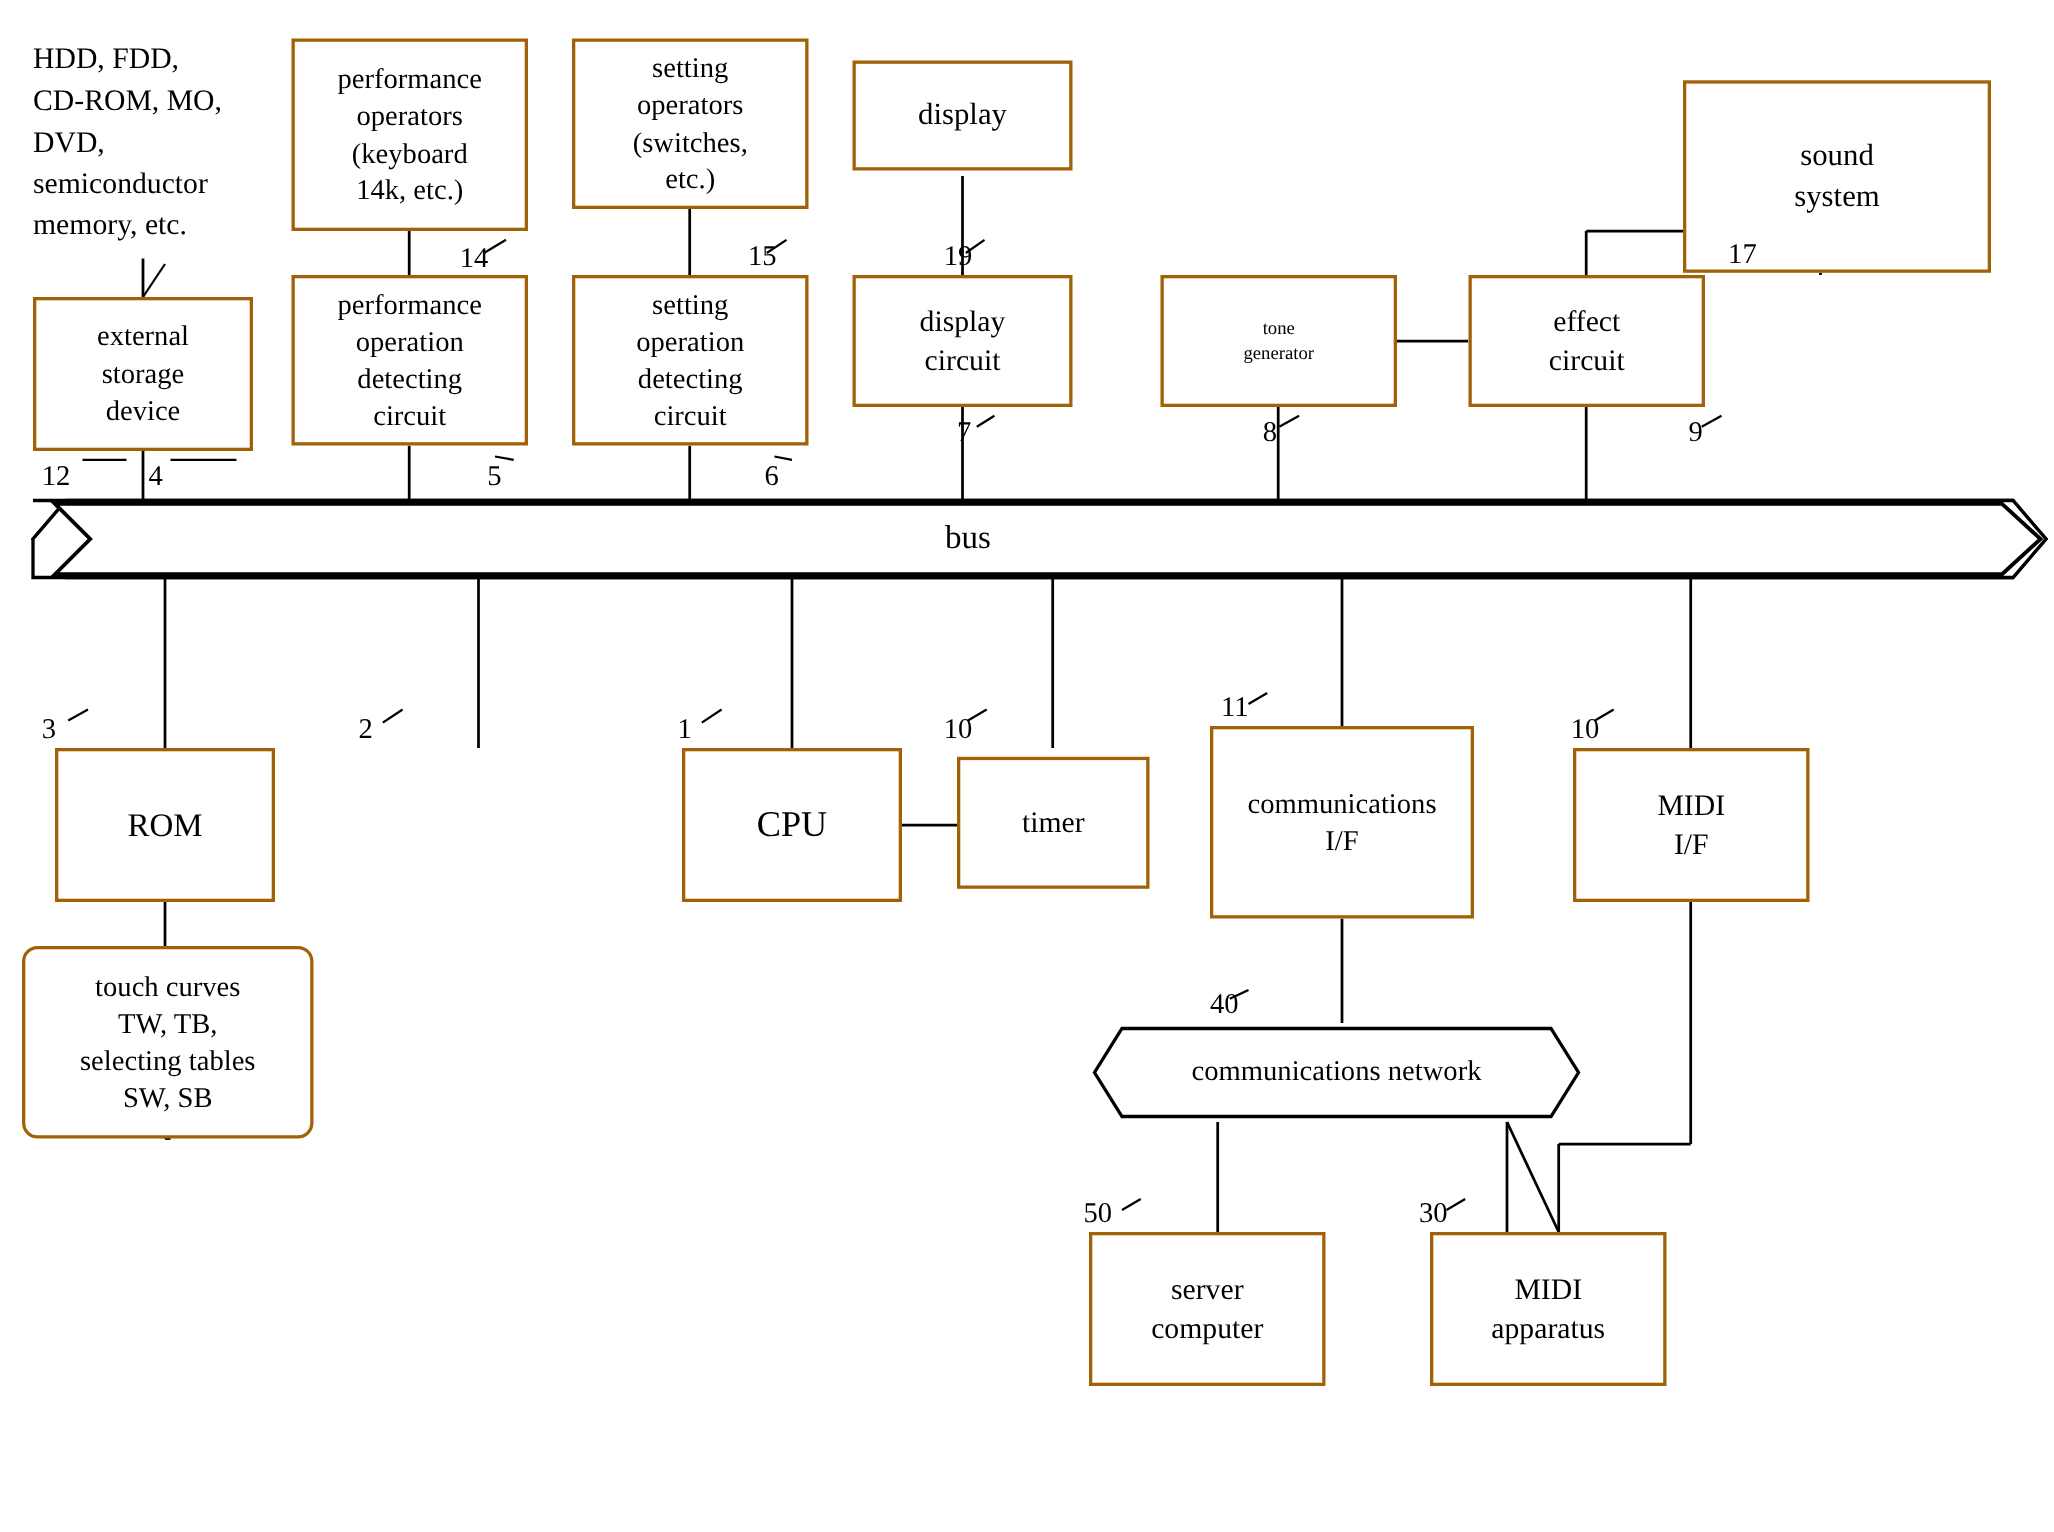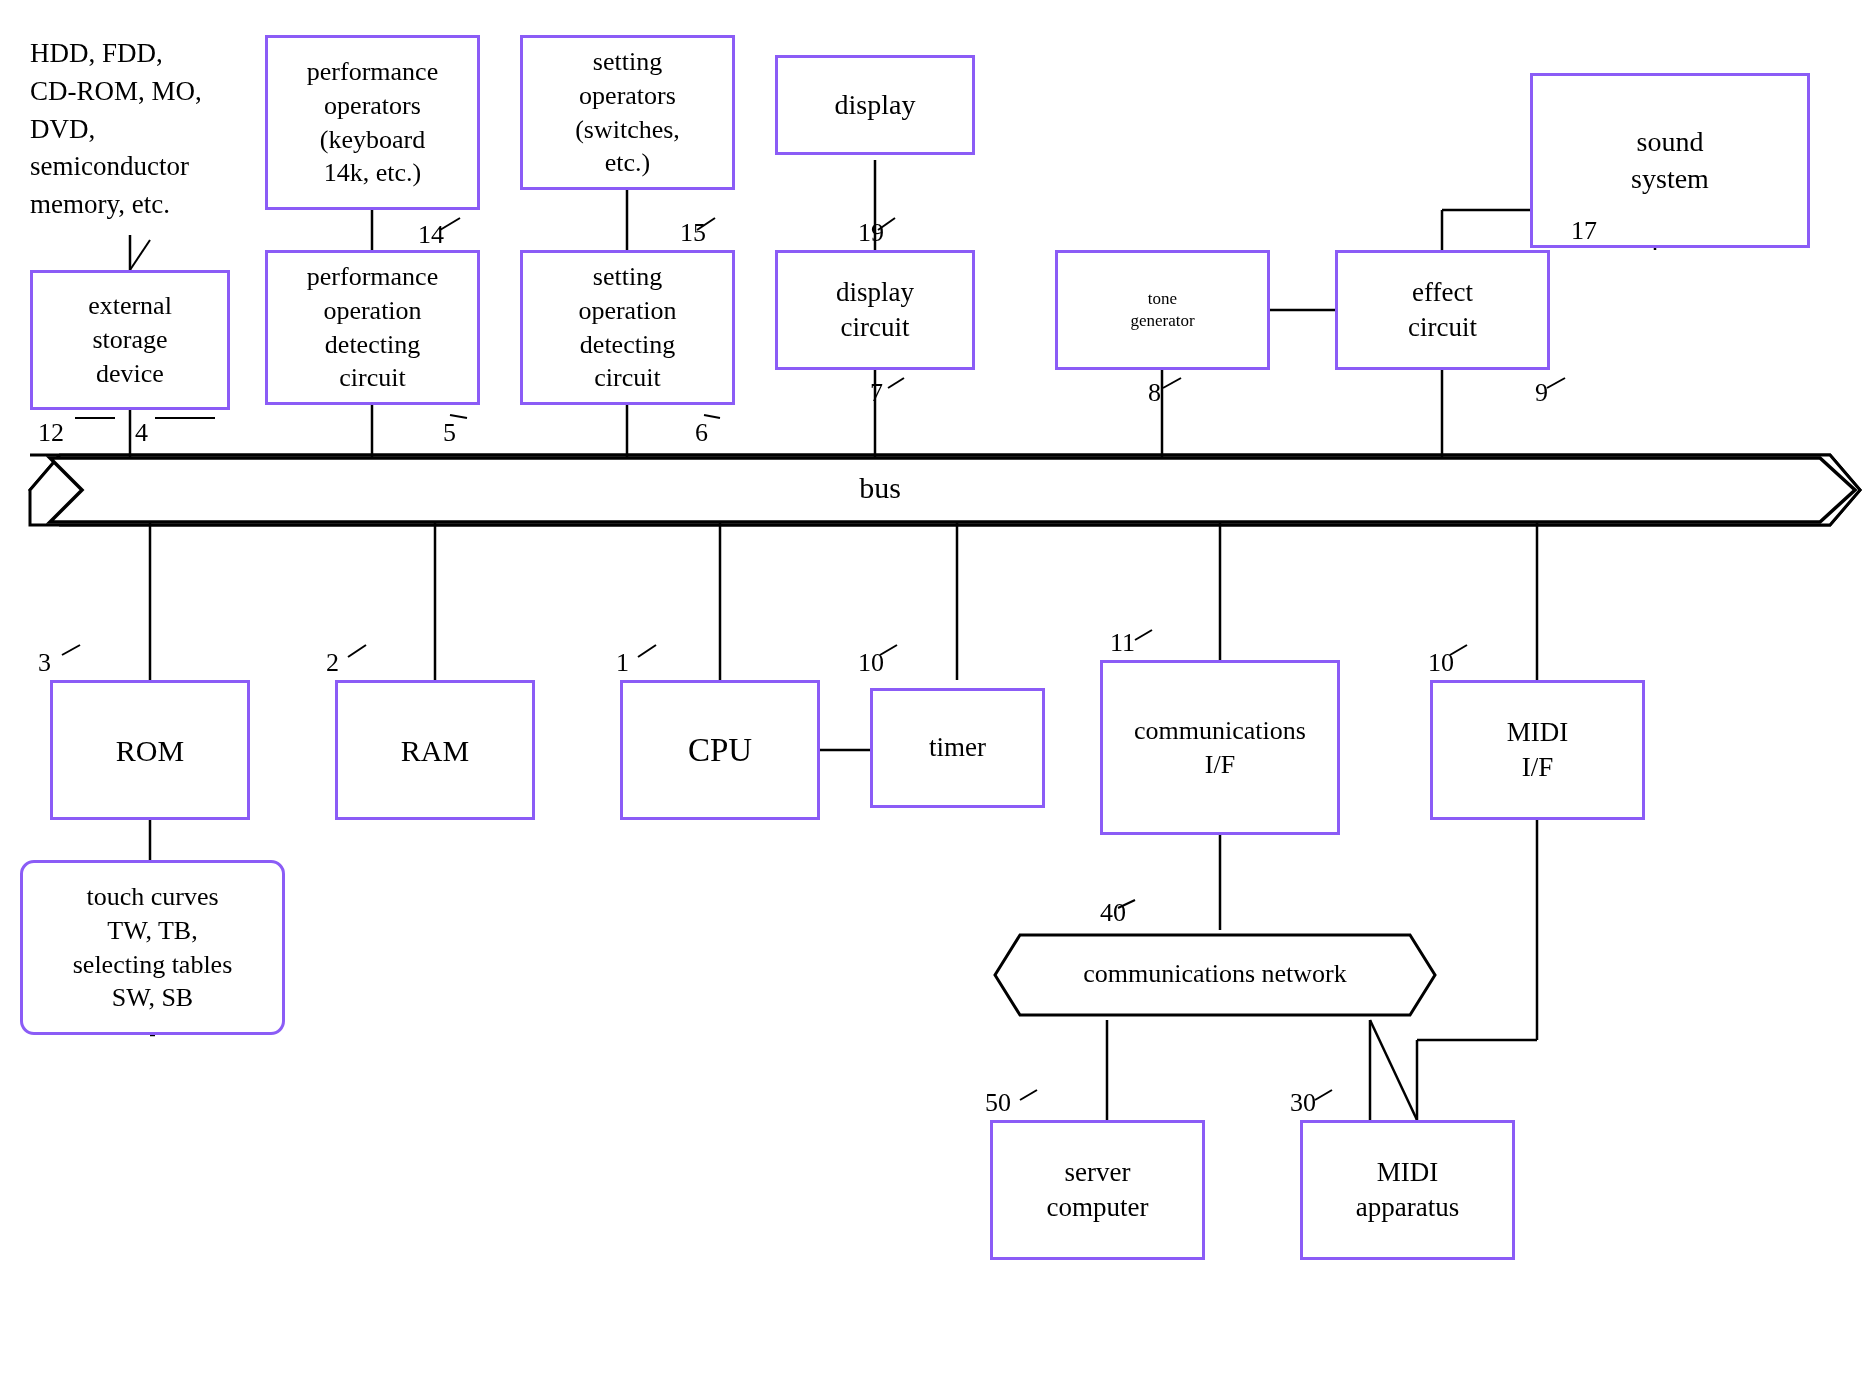--- a/index.html
+++ b/index.html
@@ -12,21 +12,21 @@
       overflow: hidden;
     }
     .diagram {
       position: absolute;
       top: 0; left: 0;
       width: 1867px;
       height: 1393px;
     }
     .box {
       position: absolute;
-      border: 3px solid #8b5cf6;
+      border: 3px solid #a16207;
       background: #fff;
       display: flex;
       align-items: center;
       justify-content: center;
       text-align: center;
       font-size: 28px;
       line-height: 1.3;
       padding: 3px;
     }
     .box.curved {
@@ -187,23 +187,20 @@
   </div>
 
   <div class="box" style="left:1335px;top:250px;width:215px;height:120px;font-size:27px;">
     effect<br>circuit
   </div>
 
   <div class="box" style="left:50px;top:680px;width:200px;height:140px;font-size:30px;">
     ROM
   </div>
 
-  <div class="box" style="left:335px;top:680px;width:200px;height:140px;font-size:30px;">
-    RAM
-  </div>
 
   <div class="box" style="left:620px;top:680px;width:200px;height:140px;font-size:33px;">
     CPU
   </div>
 
   <div class="box" style="left:870px;top:688px;width:175px;height:120px;font-size:27px;">
     timer
   </div>
 
   <div class="box" style="left:1100px;top:660px;width:240px;height:175px;font-size:26px;">

